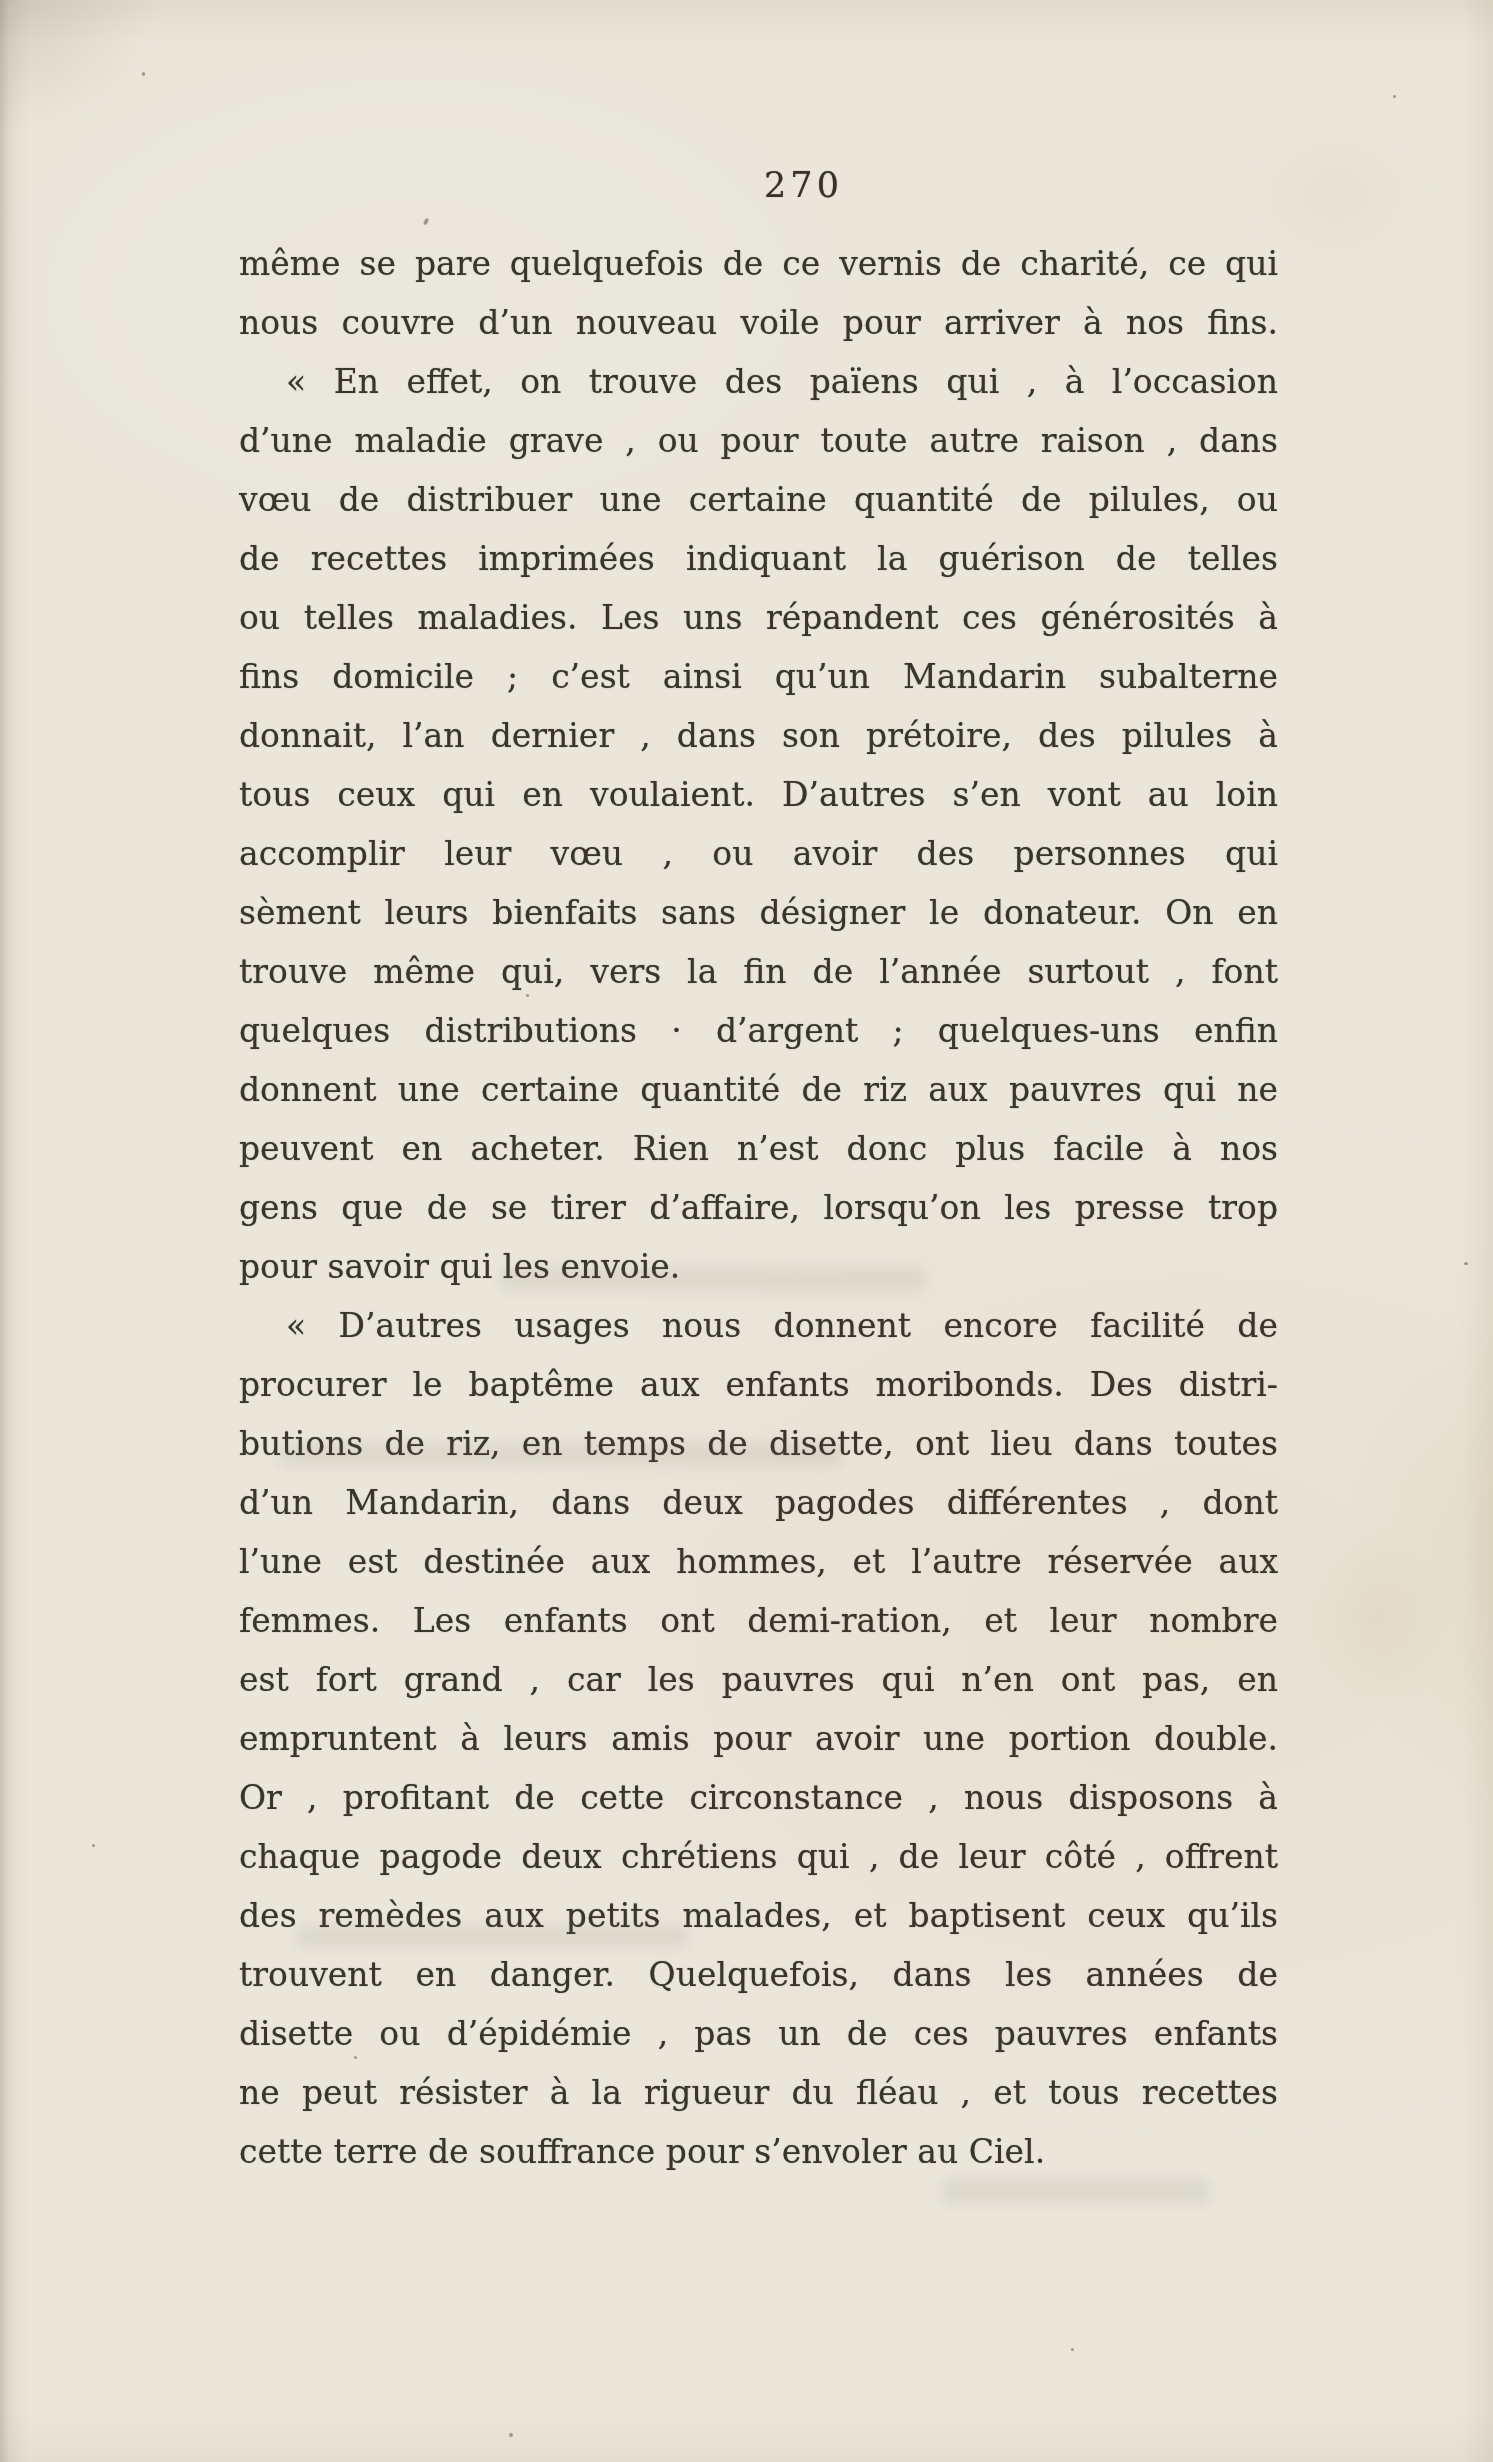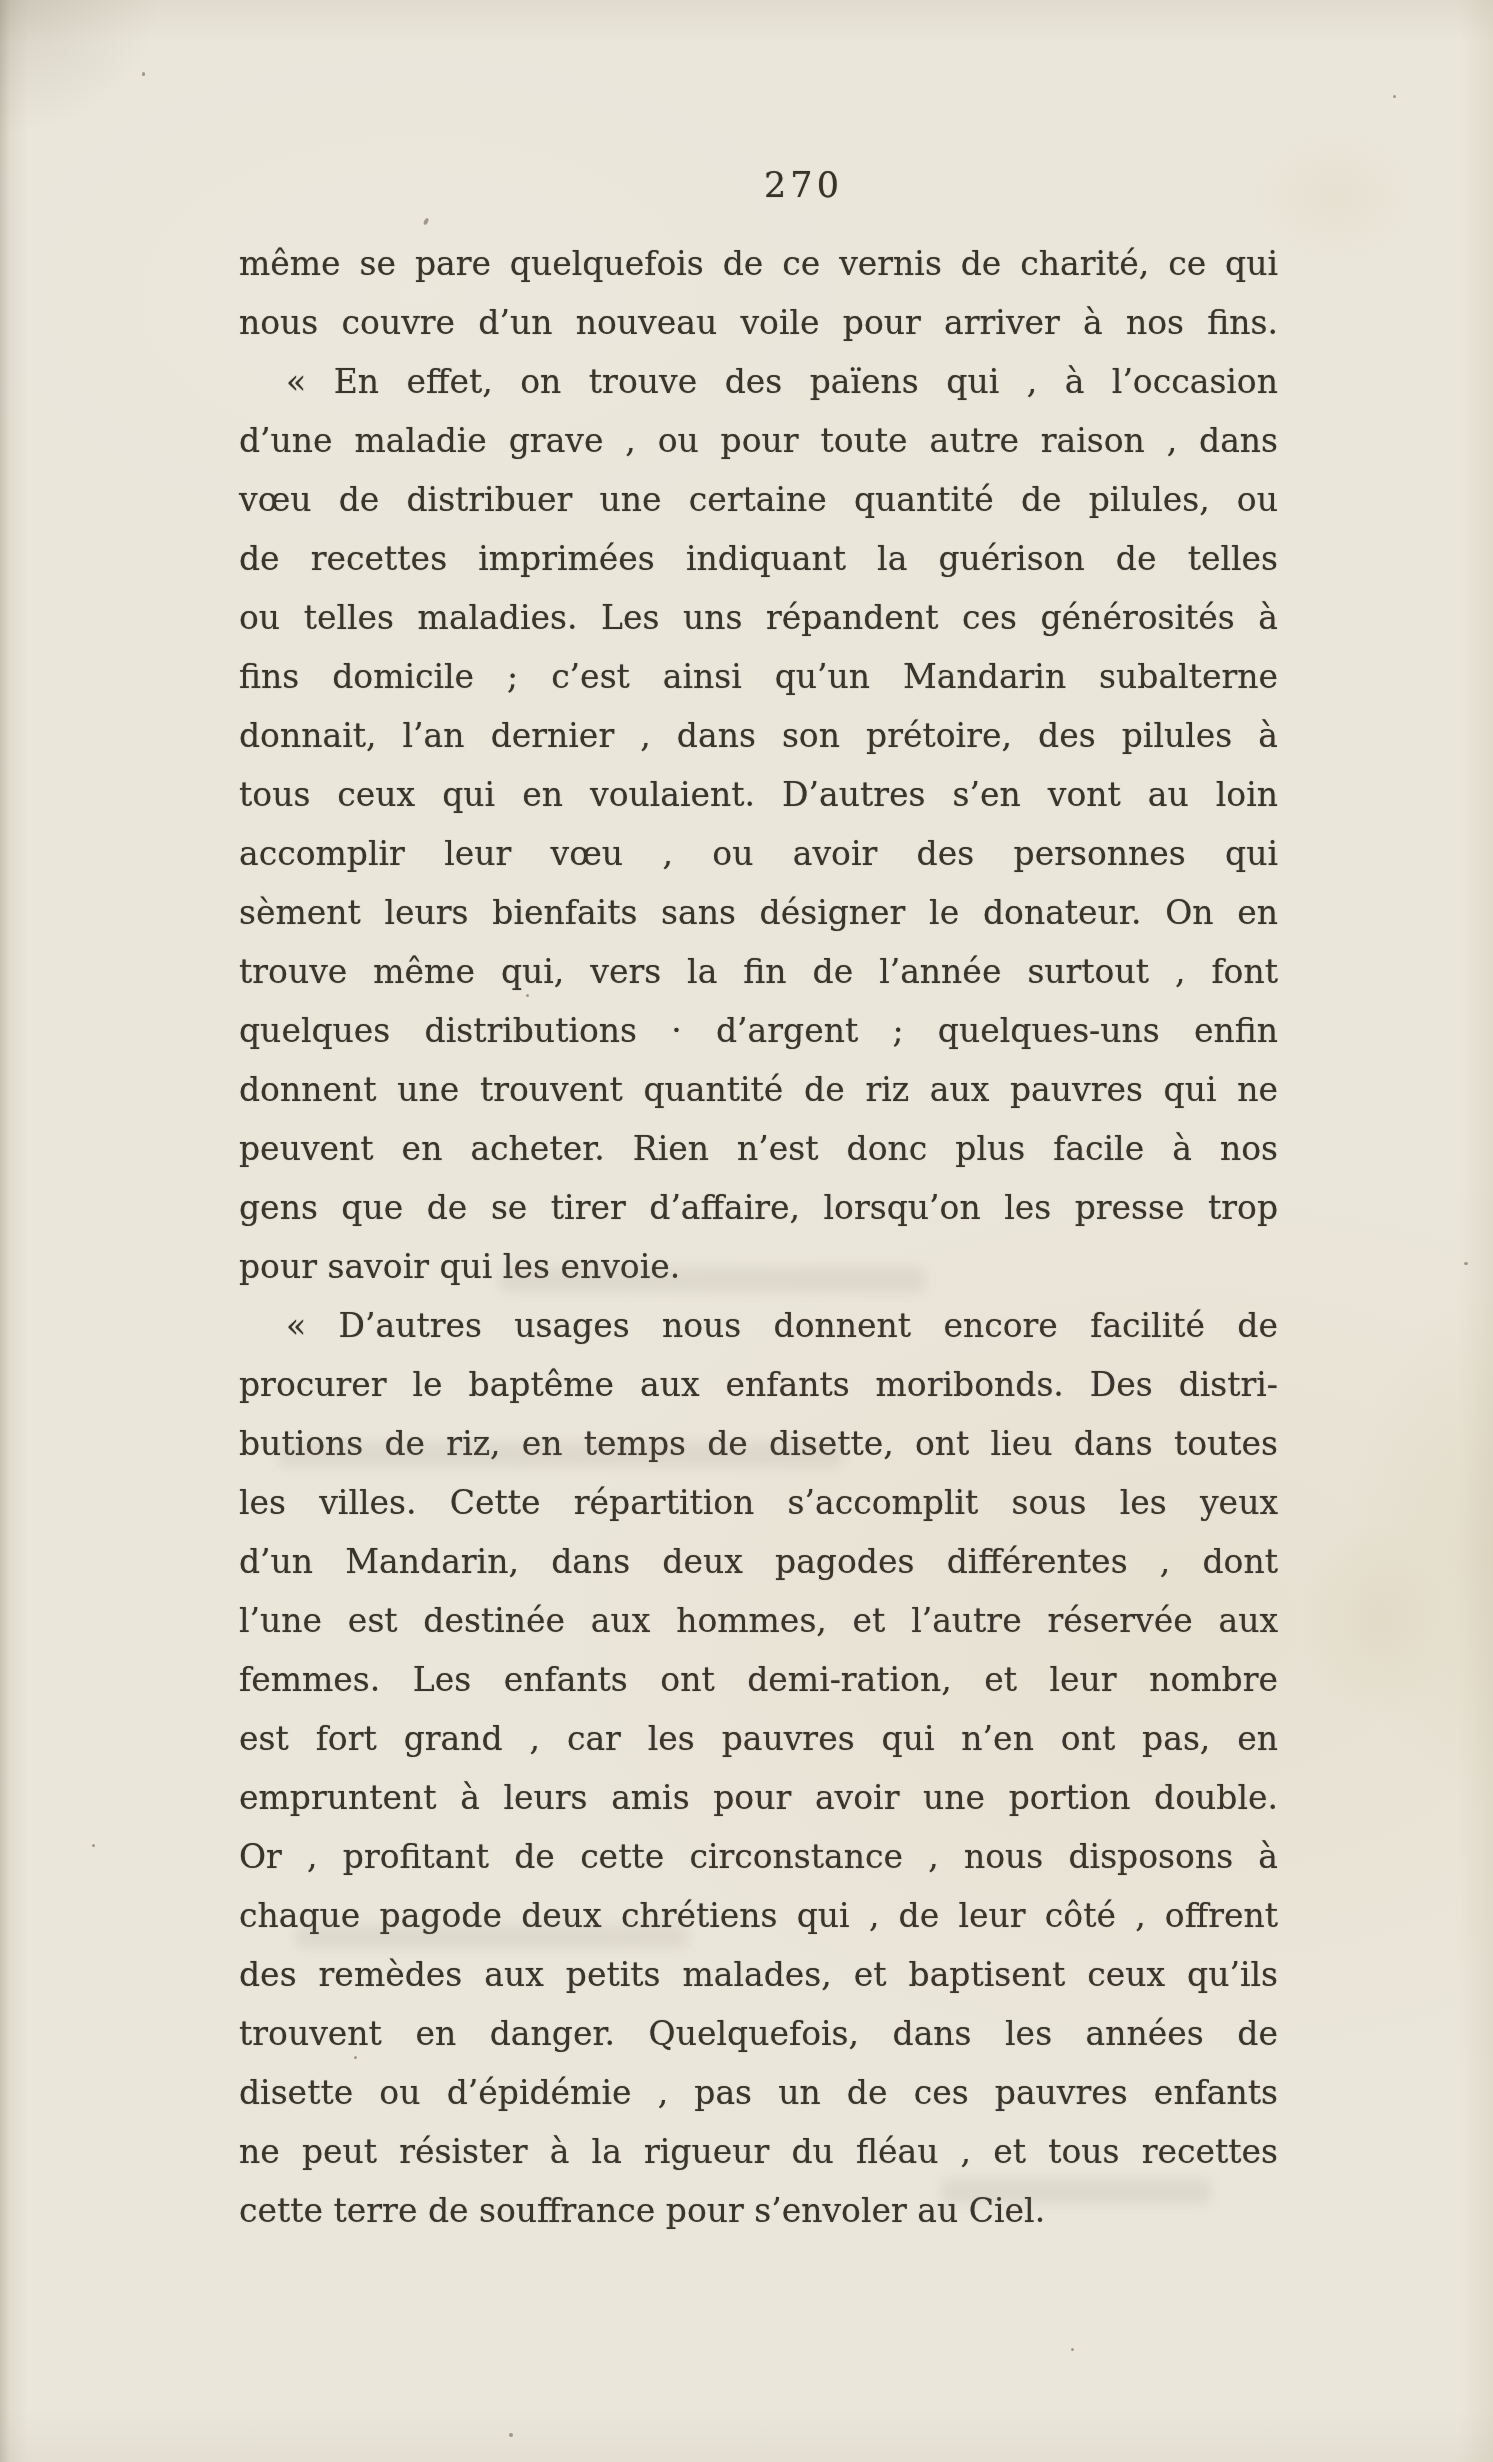--- a/index.html
+++ b/index.html
@@ -71,28 +71,27 @@
     <div class="line">vœu de distribuer une certaine quantité de pilules, ou</div>
     <div class="line">de recettes imprimées indiquant la guérison de telles</div>
     <div class="line">ou telles maladies. Les uns répandent ces générosités à</div>
     <div class="line">fins domicile ; c’est ainsi qu’un Mandarin subalterne</div>
     <div class="line">donnait, l’an dernier , dans son prétoire, des pilules à</div>
     <div class="line">tous ceux qui en voulaient. D’autres s’en vont au loin</div>
     <div class="line">accomplir leur vœu , ou avoir des personnes qui</div>
     <div class="line">sèment leurs bienfaits sans désigner le donateur. On en</div>
     <div class="line">trouve même qui, vers la fin de l’année surtout , font</div>
     <div class="line">quelques distributions · d’argent ; quelques-uns enfin</div>
-    <div class="line">donnent une trouvent quantité de riz aux pauvres qui ne</div>
+    <div class="line">donnent une certaine quantité de riz aux pauvres qui ne</div>
     <div class="line">peuvent en acheter. Rien n’est donc plus facile à nos</div>
     <div class="line">gens que de se tirer d’affaire, lorsqu’on les presse trop</div>
     <div class="line end">pour savoir qui les envoie.</div>
     <div class="line indent">« D’autres usages nous donnent encore facilité de</div>
     <div class="line">procurer le baptême aux enfants moribonds. Des distri-</div>
     <div class="line">butions de riz, en temps de disette, ont lieu dans toutes</div>
-    <div class="line">les villes. Cette répartition s’accomplit sous les yeux</div>
     <div class="line">d’un Mandarin, dans deux pagodes différentes , dont</div>
     <div class="line">l’une est destinée aux hommes, et l’autre réservée aux</div>
     <div class="line">femmes. Les enfants ont demi-ration, et leur nombre</div>
     <div class="line">est fort grand , car les pauvres qui n’en ont pas, en</div>
     <div class="line">empruntent à leurs amis pour avoir une portion double.</div>
     <div class="line">Or , profitant de cette circonstance , nous disposons à</div>
     <div class="line">chaque pagode deux chrétiens qui , de leur côté , offrent</div>
     <div class="line">des remèdes aux petits malades, et baptisent ceux qu’ils</div>
     <div class="line">trouvent en danger. Quelquefois, dans les années de</div>
     <div class="line">disette ou d’épidémie , pas un de ces pauvres enfants</div>

